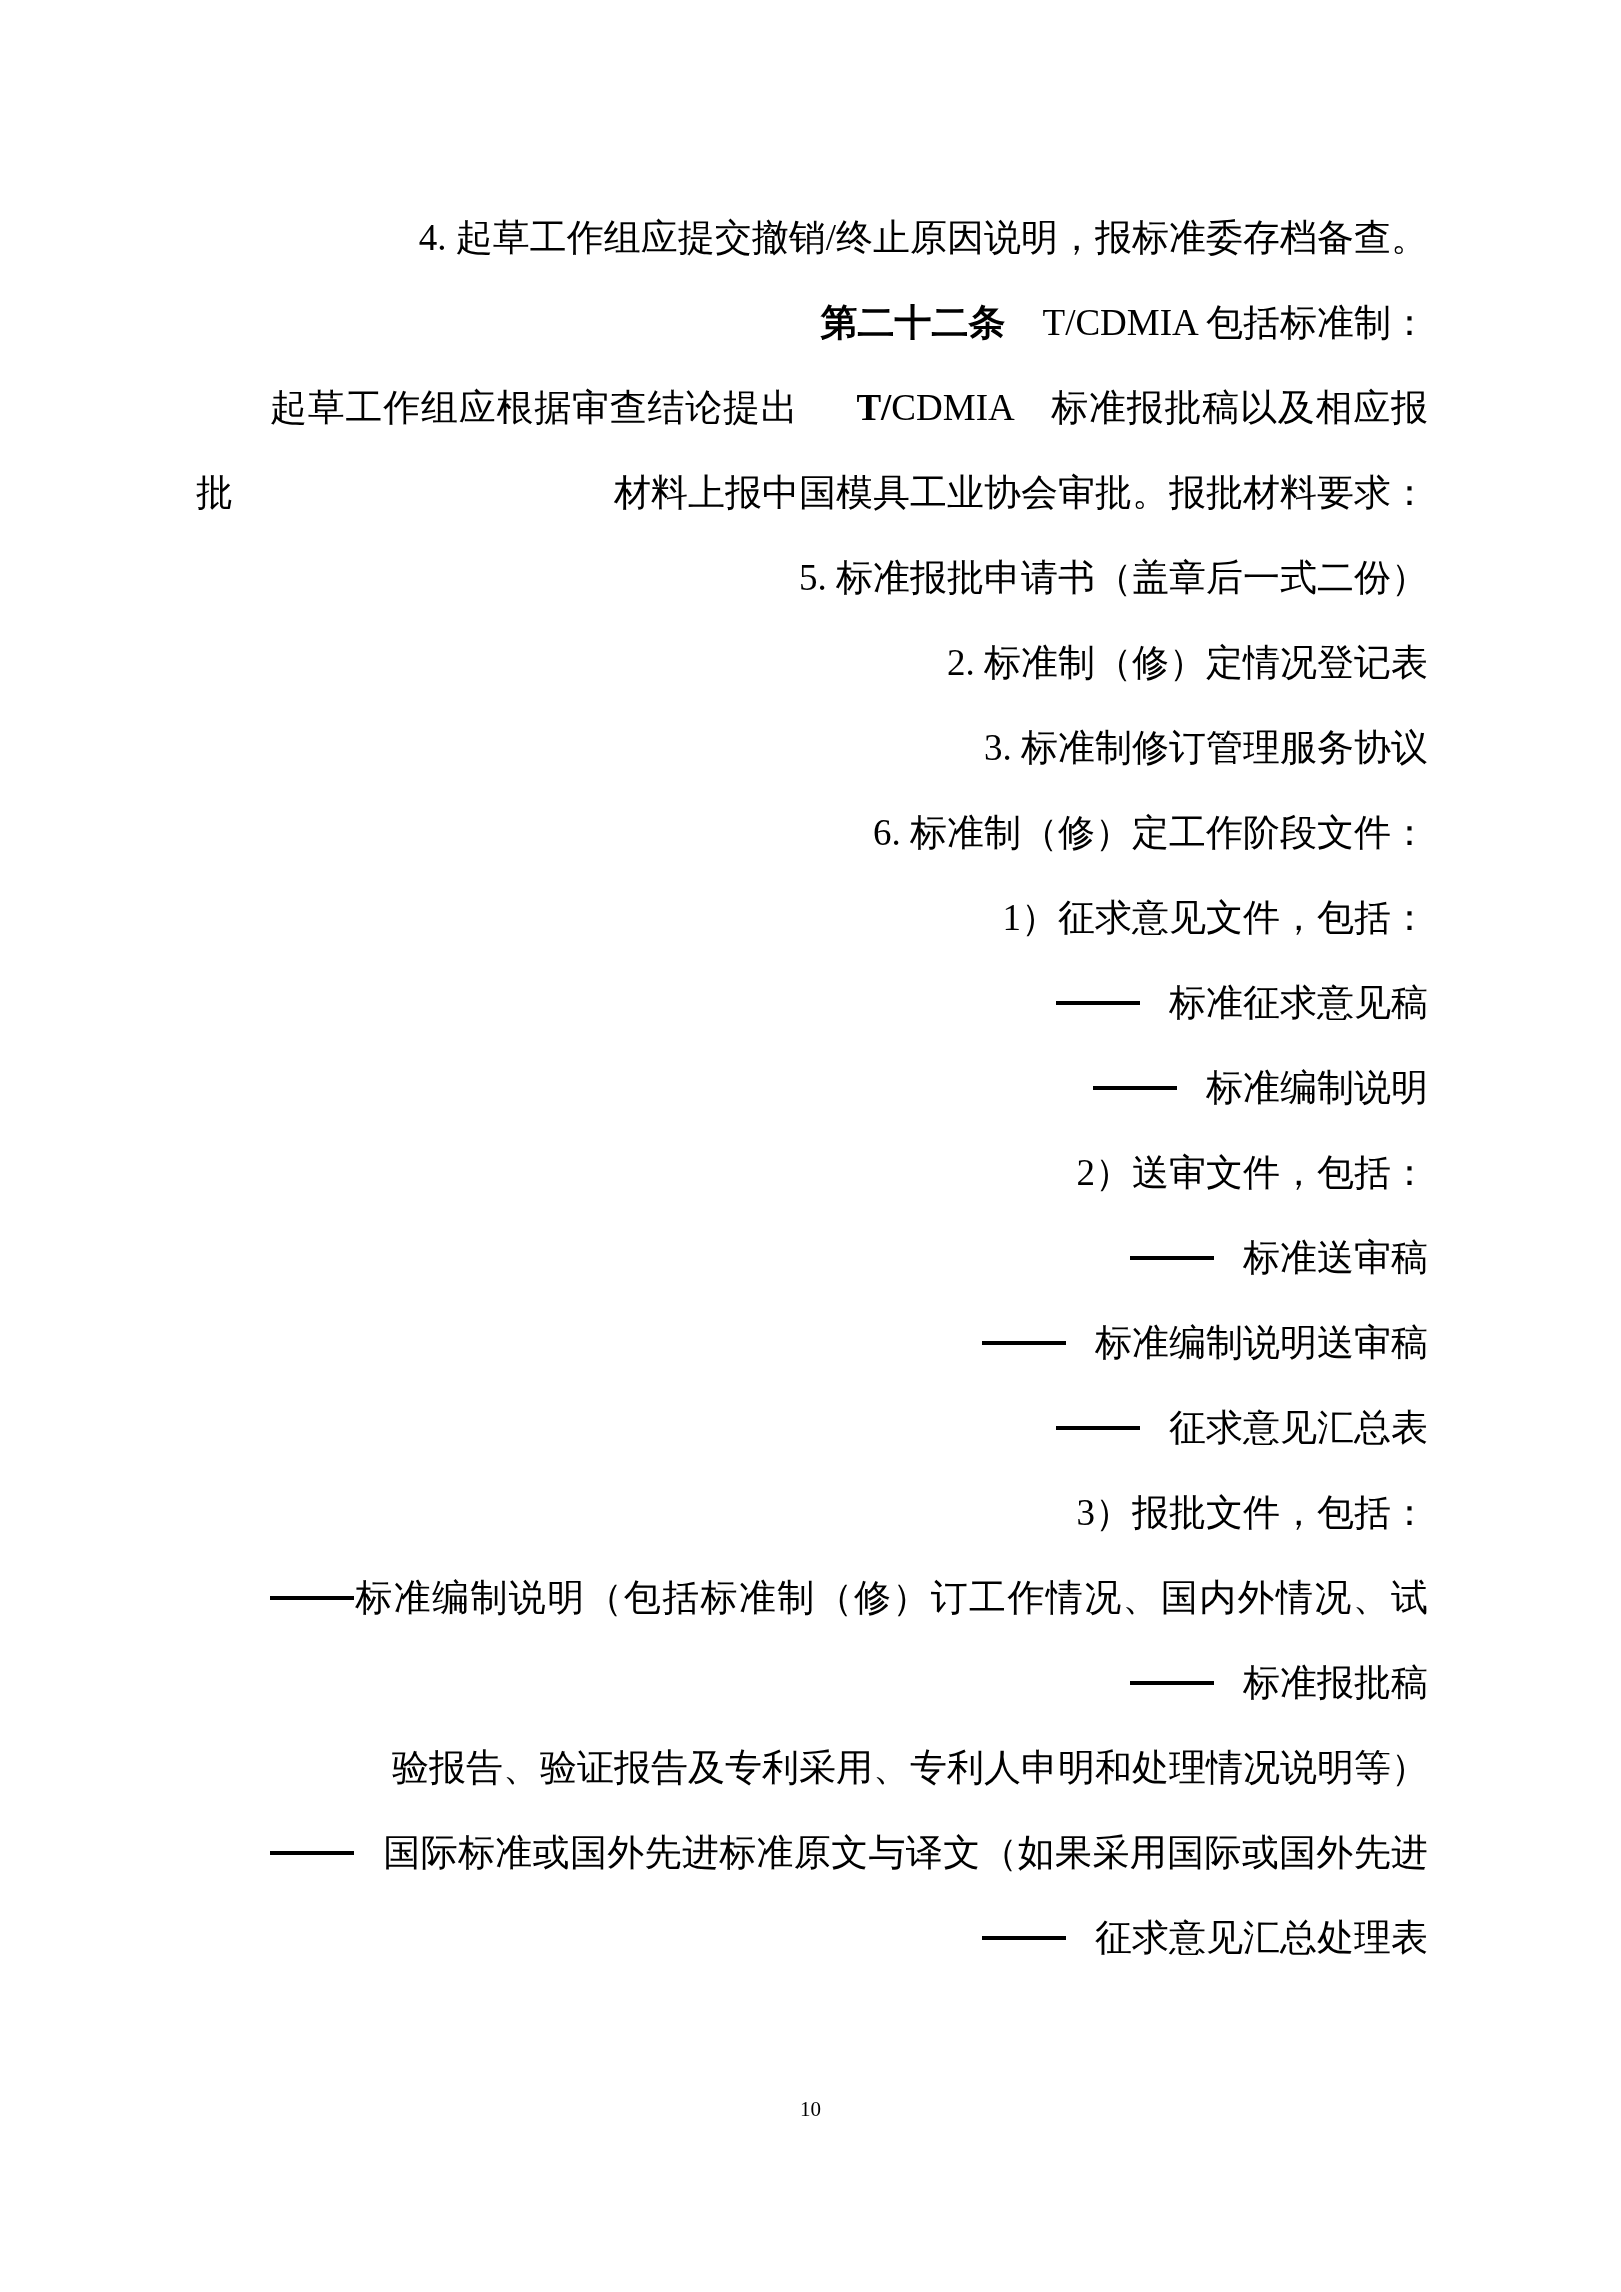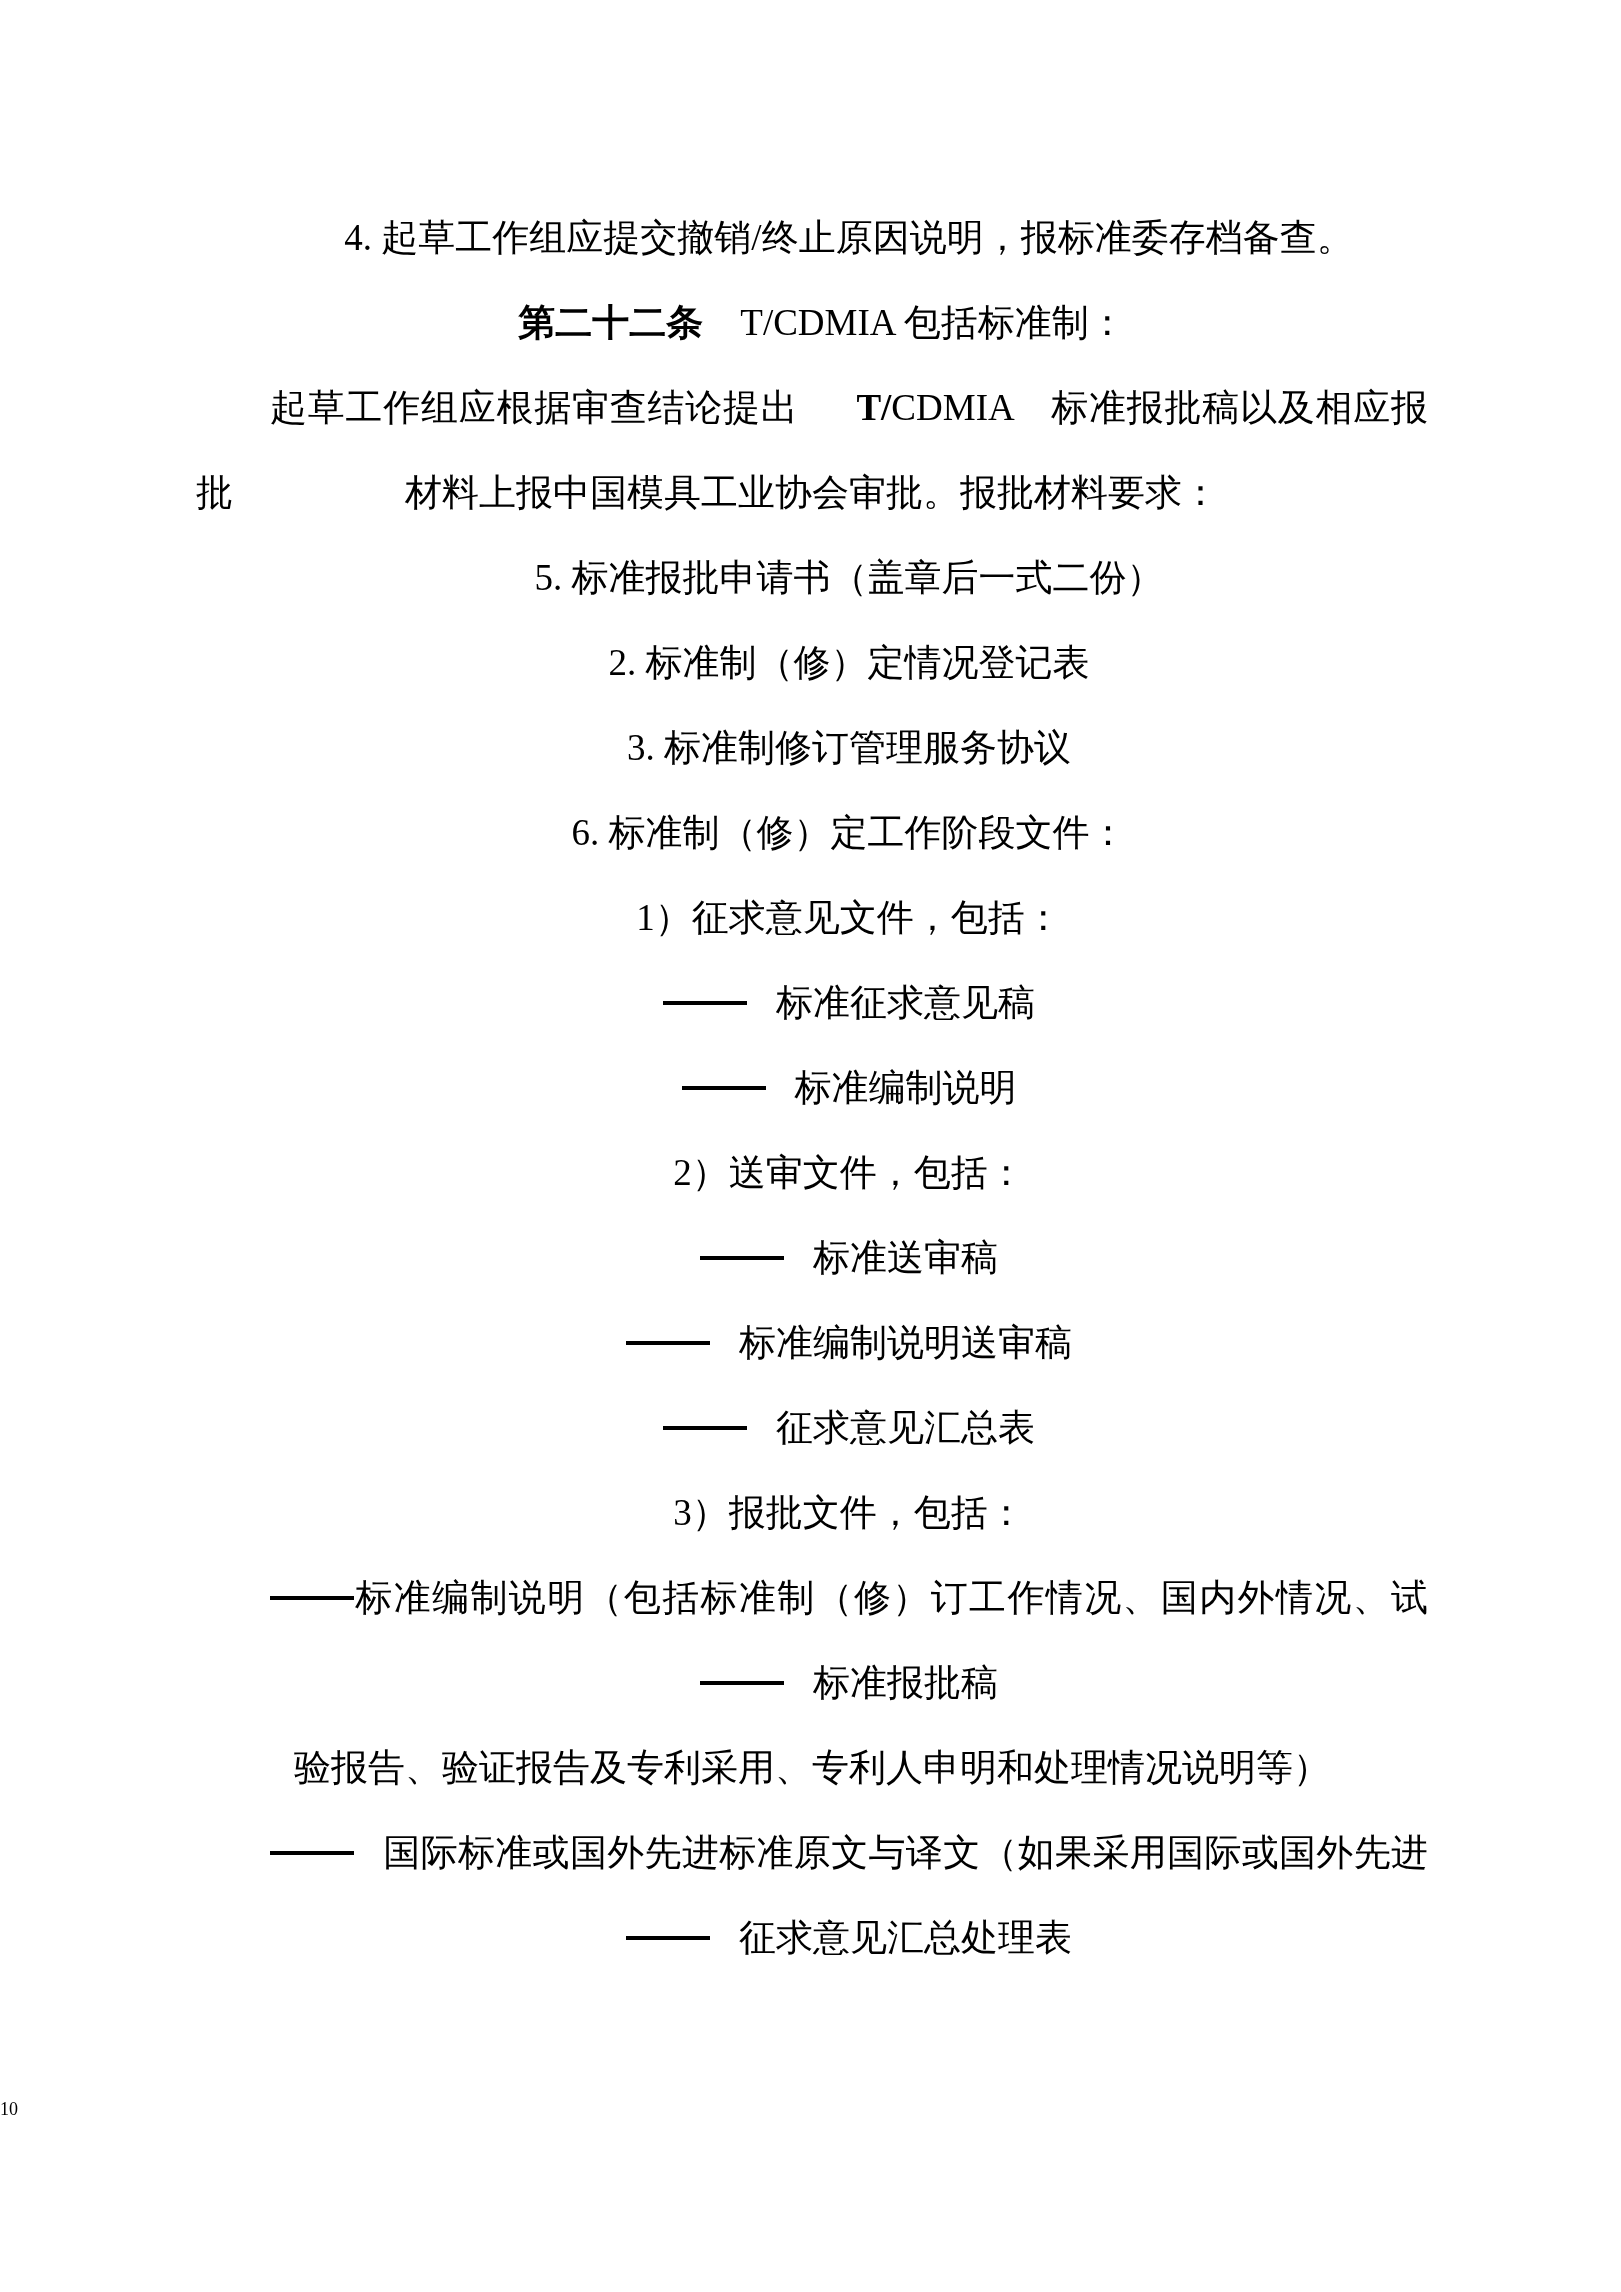--- a/index.html
+++ b/index.html
@@ -15,43 +15,43 @@
   .content {
     position: absolute;
     left: 196px;
     top: 195px;
     width: 1232px;
     font-size: 37px;
   }
   .line {
     height: 85px;
     line-height: 85px;
-    text-align: center;
+    text-align: right;
   }
   .indent { text-indent: 2em; }
   .just {
     text-align: justify;
     text-align-last: justify;
   }
   .b { font-weight: bold; margin-left: 20px; }
   .dash {
     display: inline-block;
     width: 84px;
     height: 3.9px;
     background: #000000;
     vertical-align: 9.8px;
   }
   .dash.gap { margin-right: 29px; }
   .footer {
     position: absolute;
     top: 2094px;
     left: 0;
     width: 100%;
-    text-align: left;
-    font-size: 18px;
+    text-align: center;
+    font-size: 21px;
     line-height: 31px;
   }
 </style>
 </head>
 <body>
 
 <div class="page">
   <div class="content">
 
     <div class="line indent"><span>4. 起草工作组应提交撤销/终止原因说明，报标准委存档备查。</span></div>

